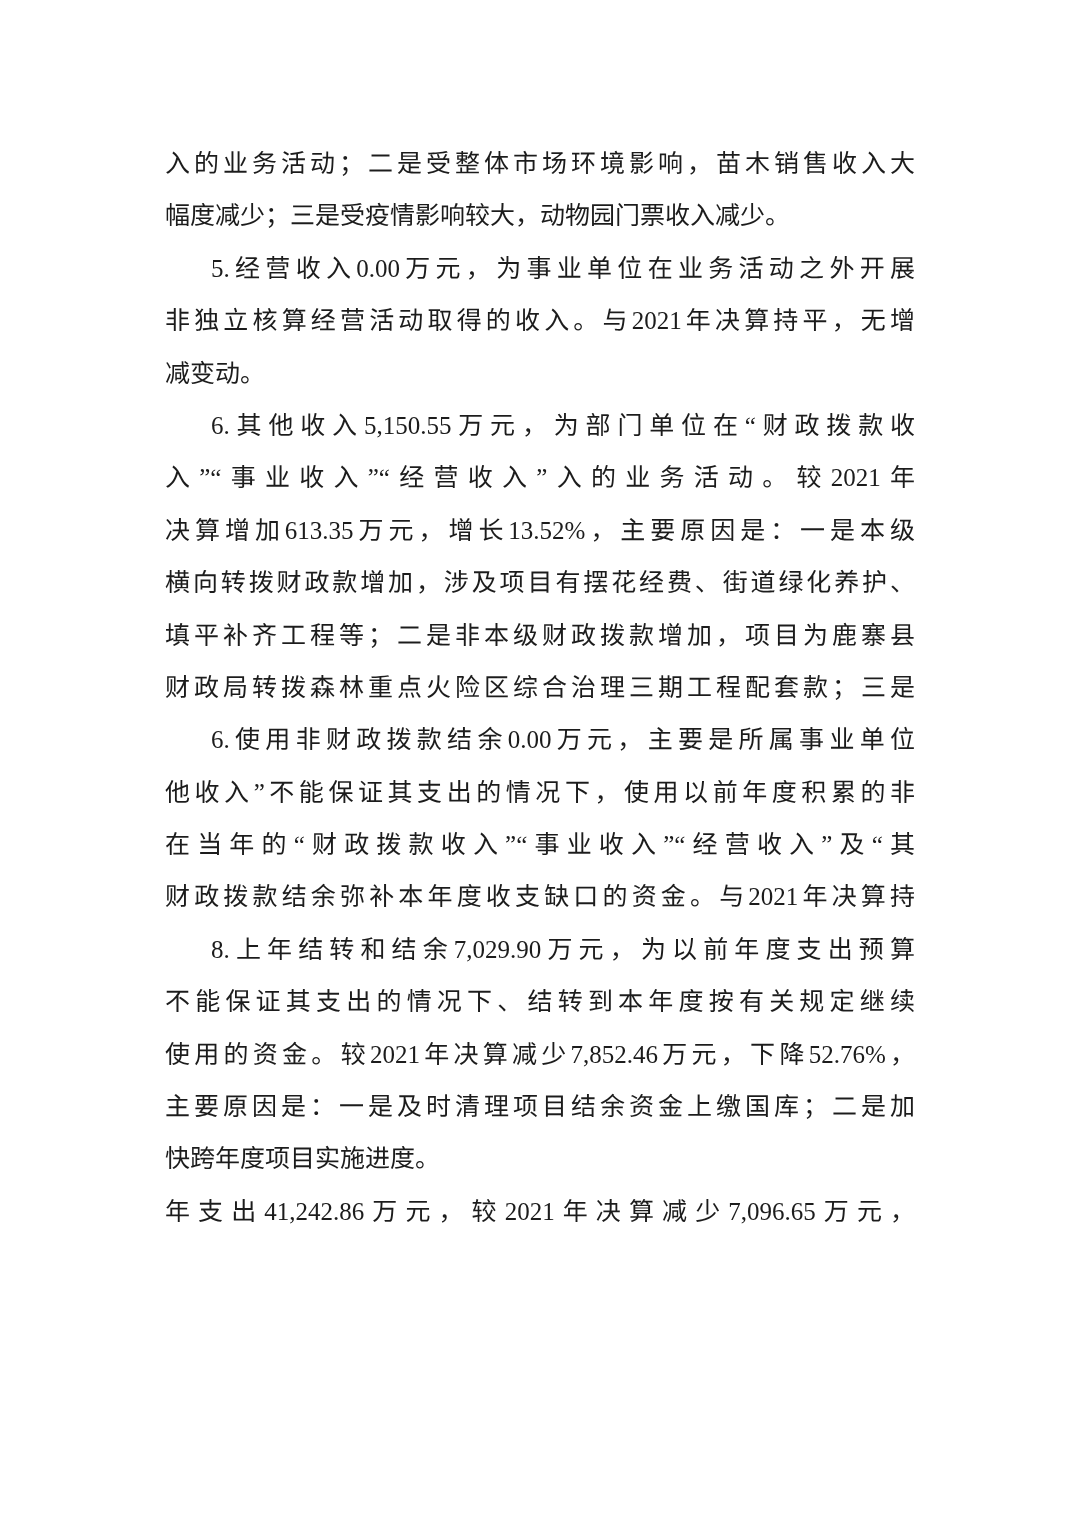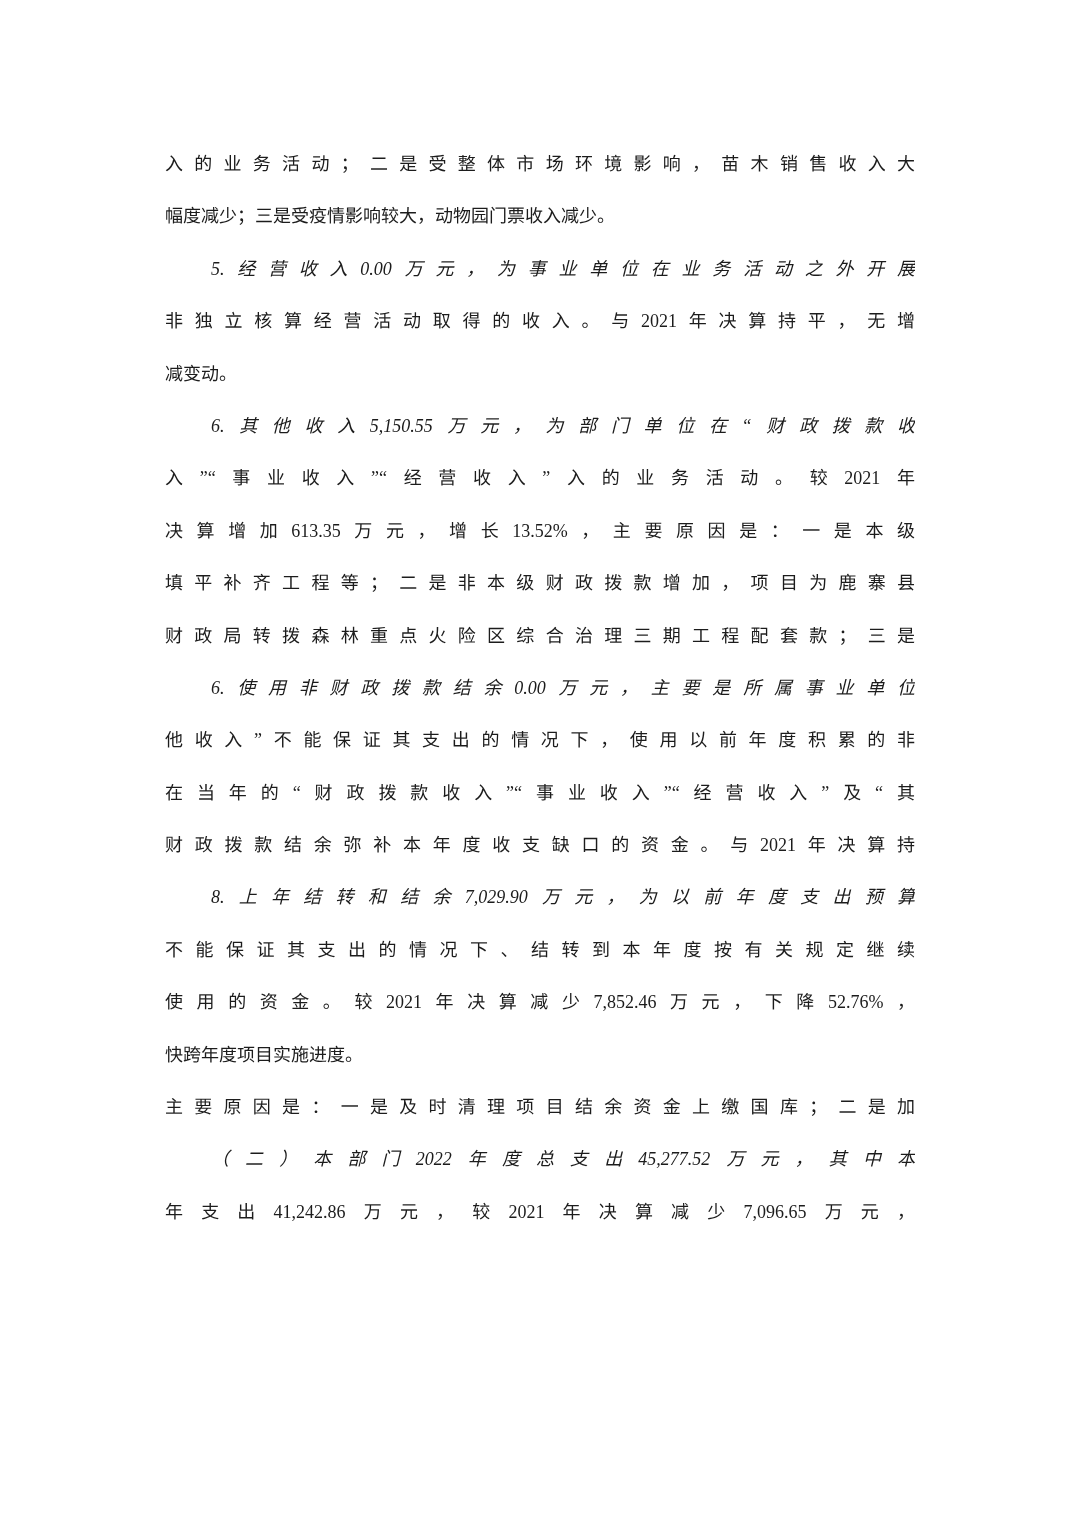--- a/index.html
+++ b/index.html
@@ -13,21 +13,21 @@
     height: 1520px;
     background: #ffffff;
     overflow: hidden;
   }
   .text-block {
     position: absolute;
     left: 165px;
     top: 138px;
     width: 750px;
     font-family: "Liberation Serif", "DejaVu Serif", serif;
-    font-size: 18px;
+    font-size: 25px;
     font-weight: 400;
     color: #1c1c1c;
   }
   .paragraph {
     margin: 0;
     padding: 0;
   }
   .line {
     height: 52.4px;
     line-height: 52.4px;
@@ -39,55 +39,54 @@
   }
   .line.fill {
     text-align-last: justify;
   }
   .line.endline {
     text-align: right;
     text-align-last: left;
   }
   .line.indent {
     text-indent: 46px;
-    font-style: italic;
   }
 </style>
 </head>
 <body>
 
 <div class="doc-page" style="background: rgb(255, 255, 255);">
   <div class="text-block" id="text-block" style="color: rgb(28, 28, 28);">
       <div class="paragraph">
         <div class="line fill">入的业务活动；二是受整体市场环境影响，苗木销售收入大</div>
         <div class="line endline">幅度减少；三是受疫情影响较大，动物园门票收入减少。</div>
       </div>
       <div class="paragraph">
         <div class="line fill indent">5.经营收入0.00万元，为事业单位在业务活动之外开展</div>
         <div class="line fill">非独立核算经营活动取得的收入。与2021年决算持平，无增</div>
         <div class="line endline">减变动。</div>
       </div>
       <div class="paragraph">
         <div class="line fill indent">6.其他收入5,150.55万元，为部门单位在“财政拨款收</div>
         <div class="line fill">入”“事业收入”“经营收入”入的业务活动。较2021年</div>
         <div class="line fill">决算增加613.35万元，增长13.52%，主要原因是：一是本级</div>
+        <div class="line fill">横向转拨财政款增加，涉及项目有摆花经费、街道绿化养护、</div>
         <div class="line fill">填平补齐工程等；二是非本级财政拨款增加，项目为鹿寨县</div>
         <div class="line fill">财政局转拨森林重点火险区综合治理三期工程配套款；三是</div>
       </div>
       <div class="paragraph">
         <div class="line fill indent">6.使用非财政拨款结余0.00万元，主要是所属事业单位</div>
         <div class="line fill">他收入”不能保证其支出的情况下，使用以前年度积累的非</div>
         <div class="line fill">在当年的“财政拨款收入”“事业收入”“经营收入”及“其</div>
         <div class="line fill">财政拨款结余弥补本年度收支缺口的资金。与2021年决算持</div>
       </div>
       <div class="paragraph">
         <div class="line fill indent">8.上年结转和结余7,029.90万元，为以前年度支出预算</div>
         <div class="line fill">不能保证其支出的情况下、结转到本年度按有关规定继续</div>
         <div class="line fill">使用的资金。较2021年决算减少7,852.46万元，下降52.76%，</div>
+        <div class="line fill">主要原因是：一是及时清理项目结余资金上缴国库；二是加</div>
         <div class="line endline">快跨年度项目实施进度。</div>
-        <div class="line fill">主要原因是：一是及时清理项目结余资金上缴国库；二是加</div>
       </div>
       <div class="paragraph">
-        <div class="line fill indent">（二）本部门2022年度总支出45,277.52万元，其中本</div>
         <div class="line fill">年支出41,242.86万元，较2021年决算减少7,096.65万元，</div>
       </div>
     </div>
 </div>
 
 </body></html>

